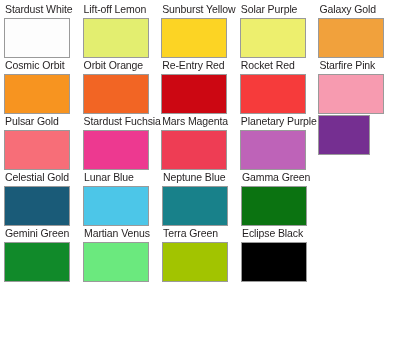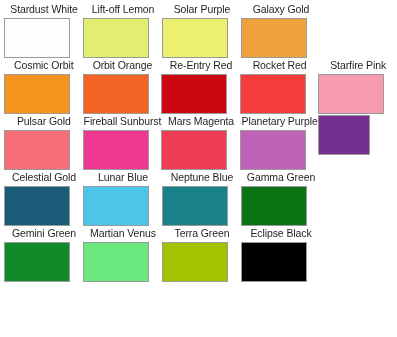--- a/index.html
+++ b/index.html
@@ -10,21 +10,20 @@
   body {
     width: 397px;
     height: 337px;
     overflow: hidden;
     font-family: "Liberation Sans", sans-serif;
     color: #231f20;
   }
   #palette {
     padding: 3px 0 0 4px;
     box-sizing: border-box;
-    text-align: center;
   }
   .swatch-row {
     display: flex;
     align-items: flex-start;
     margin-bottom: 1px;
   }
   .swatch-cell {
     width: 79px;
     box-sizing: border-box;
     padding-right: 0;
@@ -55,20 +54,24 @@
     <div class="swatch-row">
       <div class="swatch-cell">
         <div class="swatch-label">Stardust White</div>
         <div class="swatch-chip" style="background-color: rgb(253, 253, 253);"></div>
       </div>
       <div class="swatch-cell">
         <div class="swatch-label">Lift-off Lemon</div>
         <div class="swatch-chip" style="background-color: rgb(227, 238, 112);"></div>
       </div>
       <div class="swatch-cell">
+        <div class="swatch-label">Sunburst Yellow</div>
+        <div class="swatch-chip" style="background-color: rgb(252, 212, 36);"></div>
+      </div>
+      <div class="swatch-cell">
         <div class="swatch-label">Solar Purple</div>
         <div class="swatch-chip" style="background-color: rgb(237, 239, 110);"></div>
       </div>
       <div class="swatch-cell">
         <div class="swatch-label">Galaxy Gold</div>
         <div class="swatch-chip" style="background-color: rgb(241, 161, 60);"></div>
       </div>
     </div>
     <div class="swatch-row">
       <div class="swatch-cell">
@@ -91,21 +94,21 @@
         <div class="swatch-label">Starfire Pink</div>
         <div class="swatch-chip" style="background-color: rgb(247, 155, 176);"></div>
       </div>
     </div>
     <div class="swatch-row">
       <div class="swatch-cell">
         <div class="swatch-label">Pulsar Gold</div>
         <div class="swatch-chip" style="background-color: rgb(247, 110, 120);"></div>
       </div>
       <div class="swatch-cell">
-        <div class="swatch-label">Fireball Sunburst</div>
+        <div class="swatch-label">Stardust Fuchsia</div>
         <div class="swatch-chip" style="background-color: rgb(237, 57, 144);"></div>
       </div>
       <div class="swatch-cell">
         <div class="swatch-label">Mars Magenta</div>
         <div class="swatch-chip" style="background-color: rgb(238, 61, 84);"></div>
       </div>
       <div class="swatch-cell">
         <div class="swatch-label">Planetary Purple</div>
         <div class="swatch-chip" style="background-color: rgb(190, 99, 184);"></div>
       </div>

